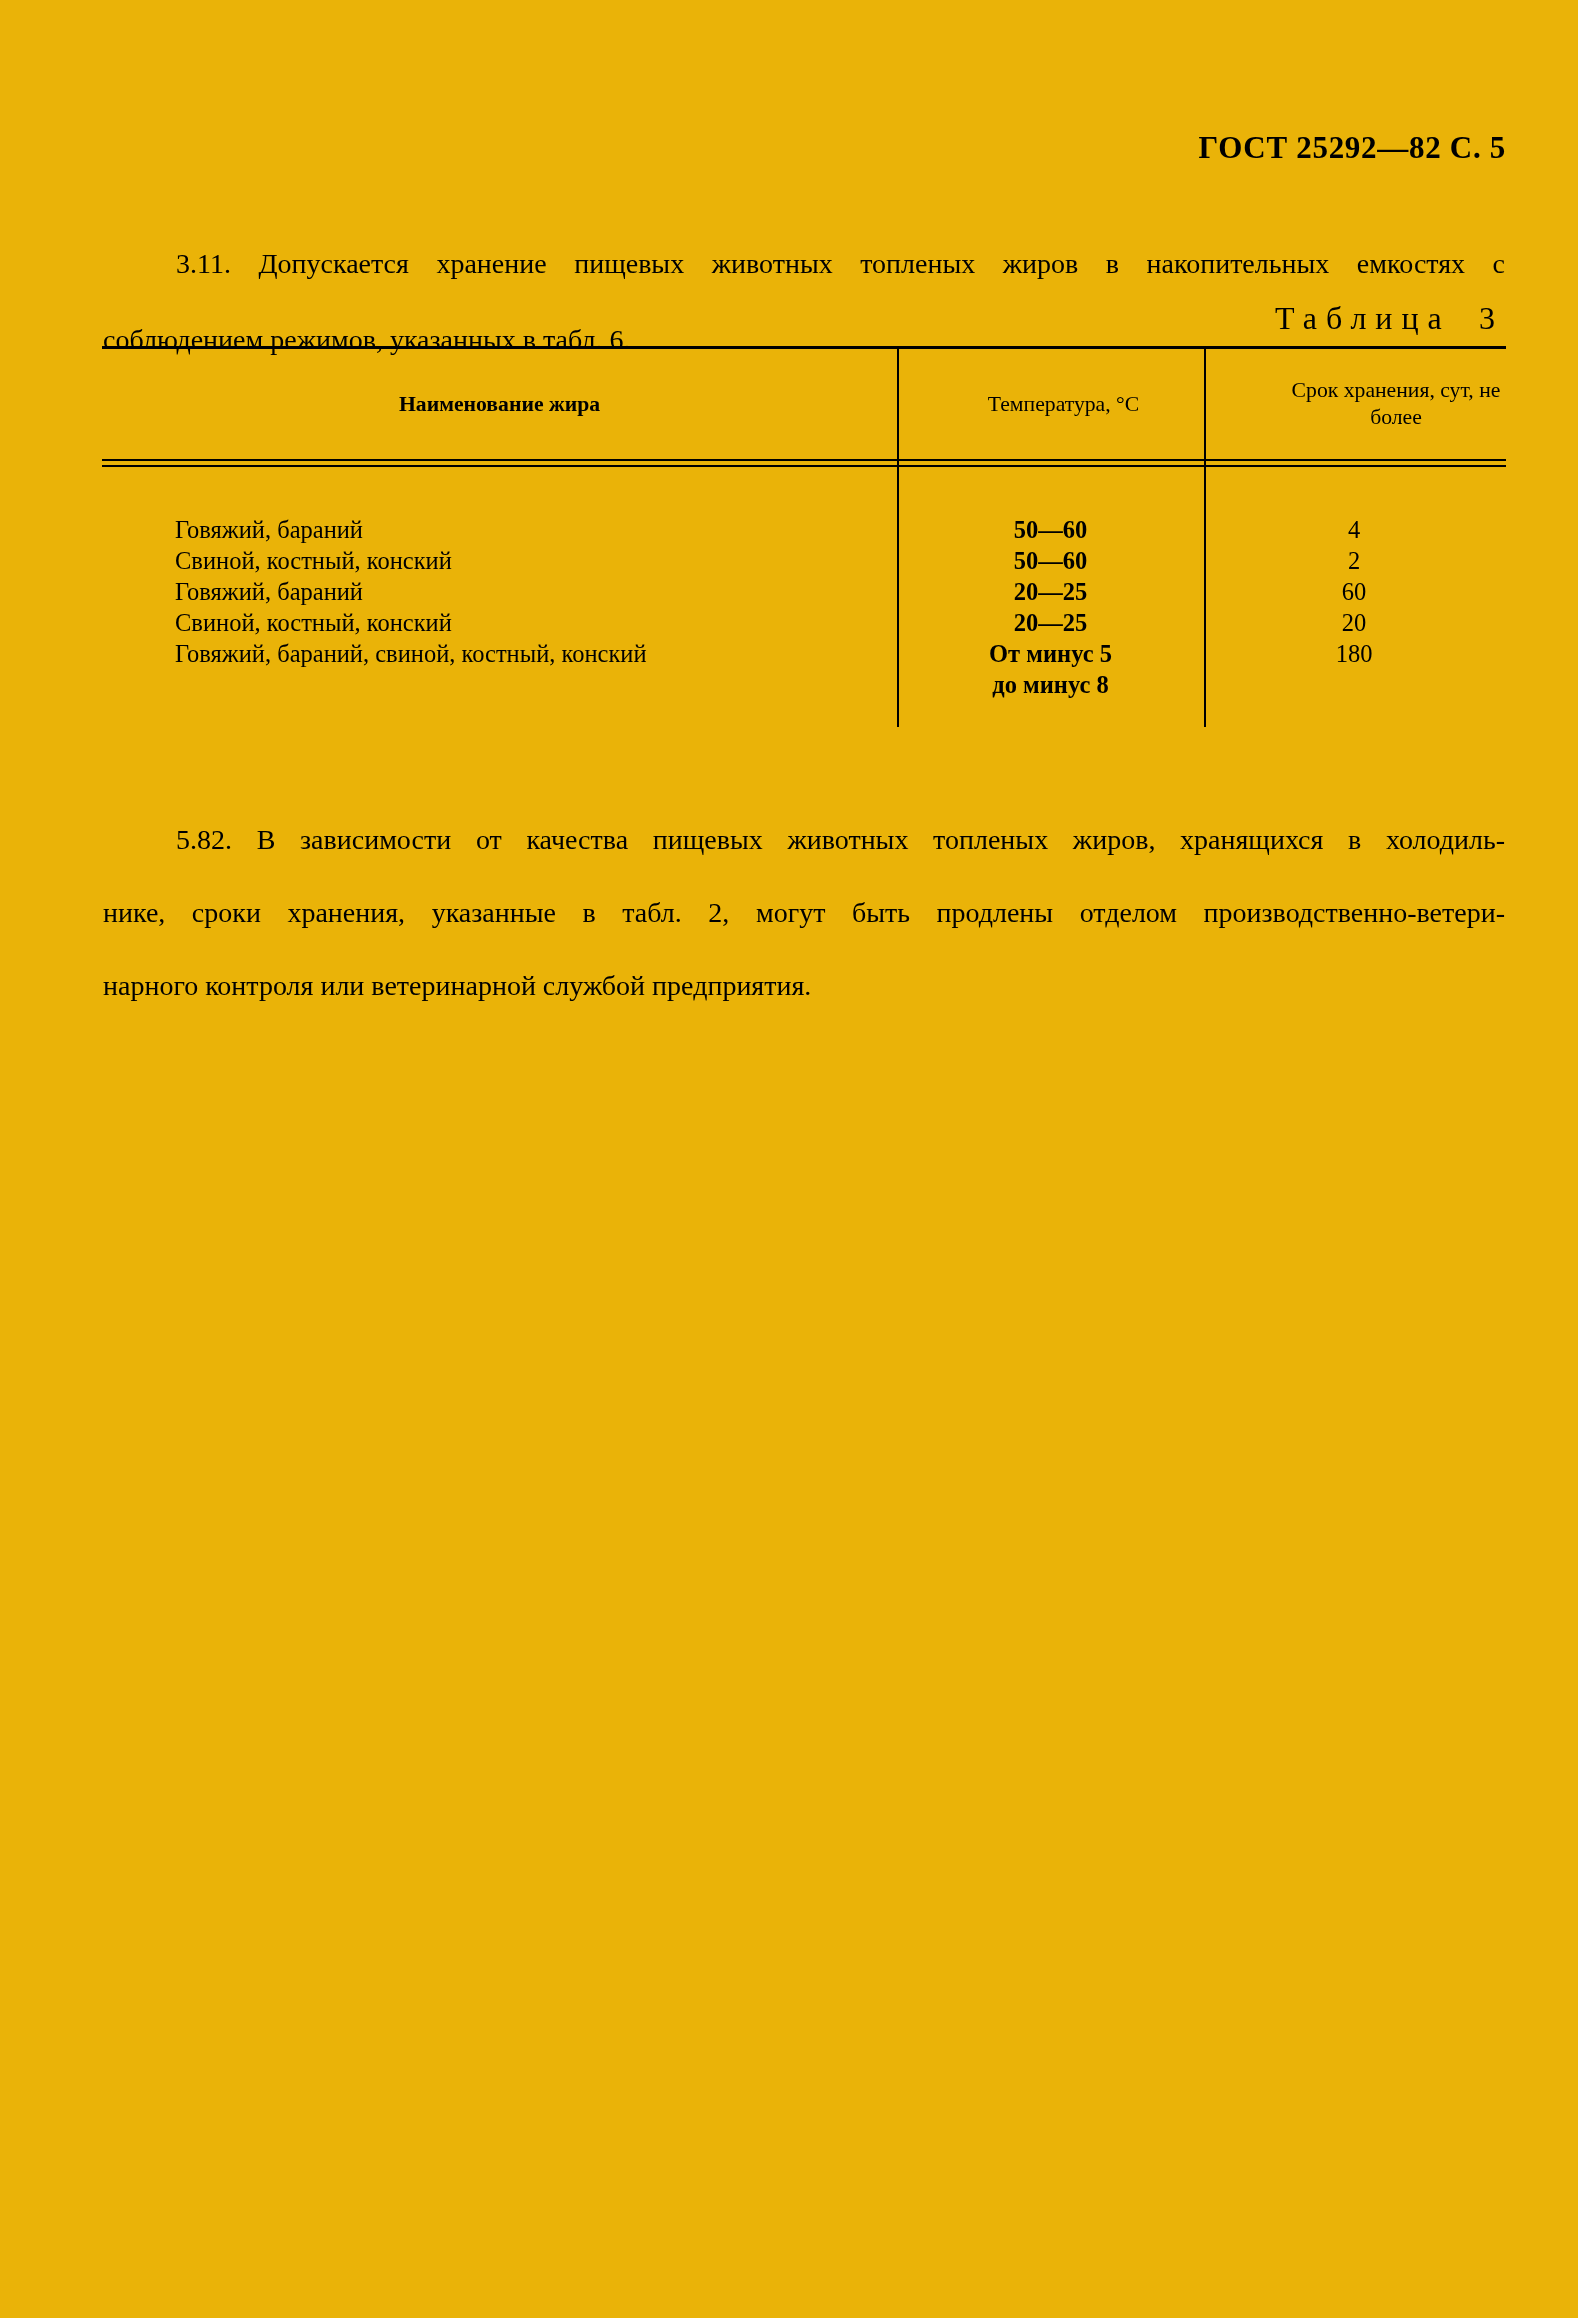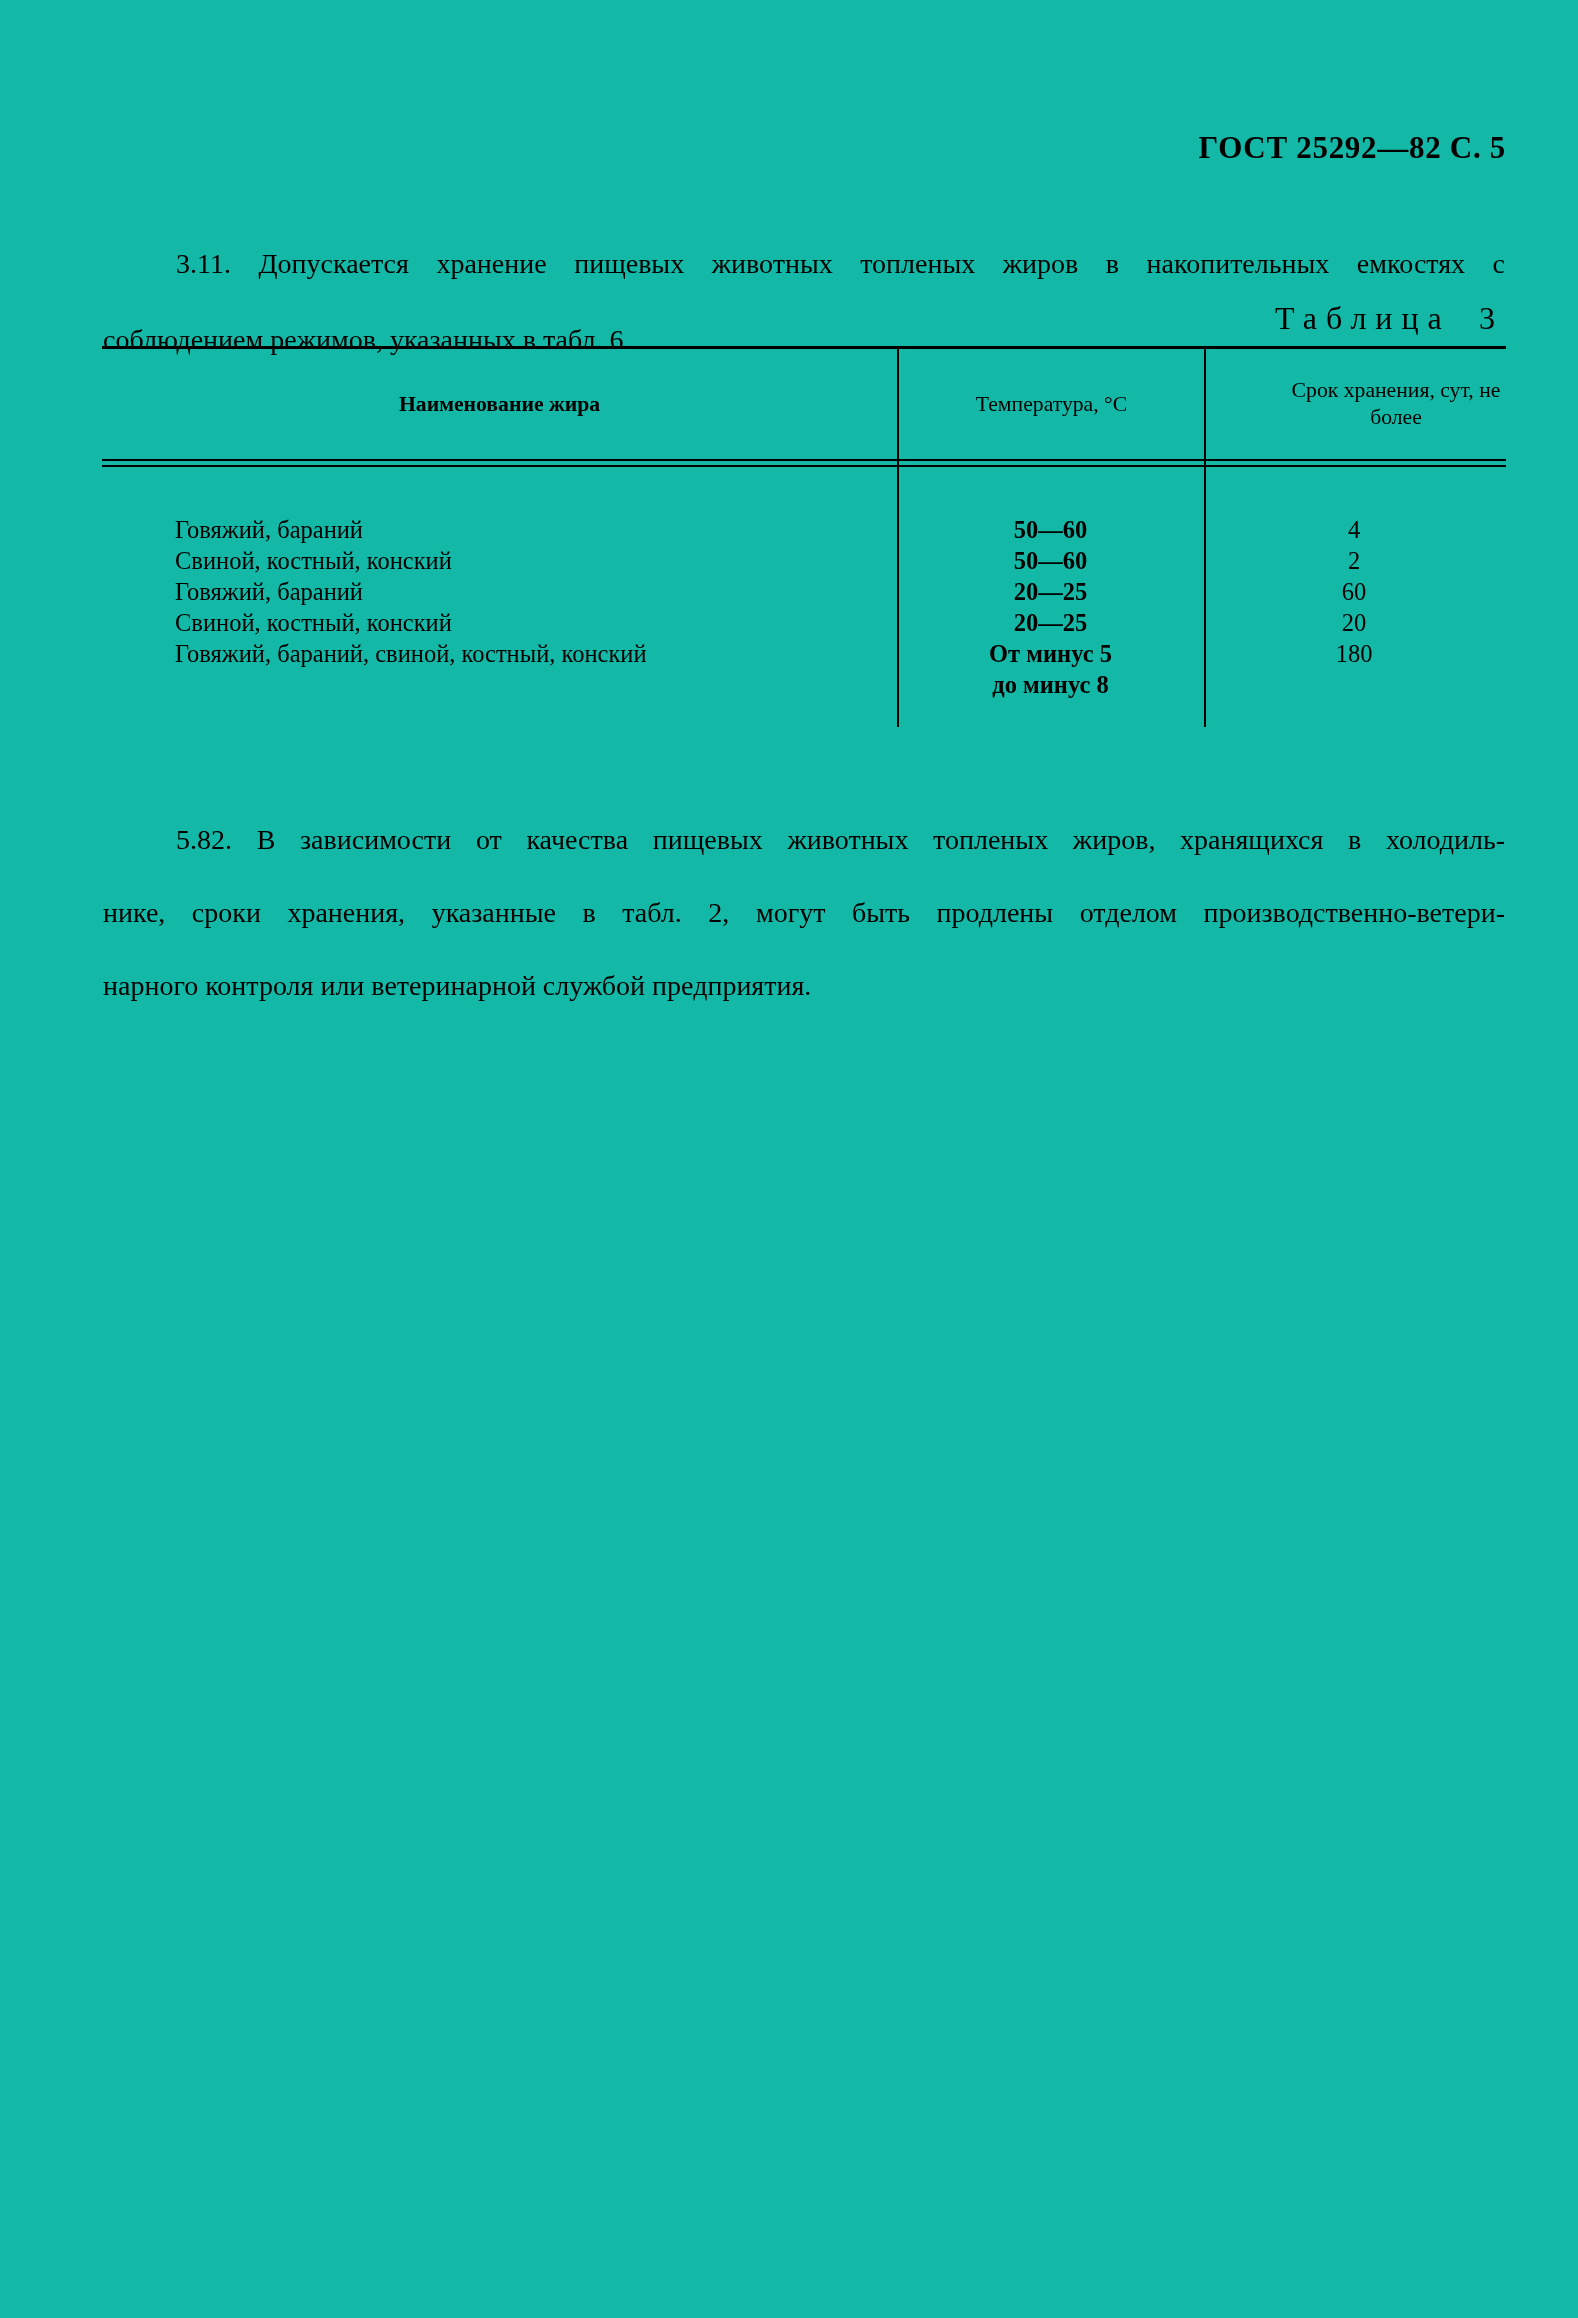--- a/index.html
+++ b/index.html
@@ -4,21 +4,21 @@
 <style>
   html, body {
     margin: 0;
     padding: 0;
     background: #e8e8e8;
   }
   .page {
     position: relative;
     width: 1579px;
     height: 2319px;
-    background: #14b8a6;
+    background: #eab308;
     font-family: "Liberation Serif", serif;
     color: #000000;
     overflow: hidden;
   }
 
   
   .doc-header {
     position: absolute;
     top: 130px;
     right: 73px;
@@ -99,21 +99,21 @@
     height: 110px;
     display: flex;
     flex-direction: column;
     align-items: center;
     justify-content: center;
     font-size: 21.7px;
     line-height: 26.6px;
     text-align: center;
   }
   .thead-cell.c1 { left: 0; width: 795px; font-weight: bold; }
-  .thead-cell.c2 { left: 797px; width: 305px; }
+  .thead-cell.c2 { left: 797px; width: 305px; padding-left: 12px; }
   .thead-cell.c3 { left: 1144px; width: 300px; }
 
   .tbody {
     position: absolute;
     left: 0;
     top: 168px;
     width: 100%;
   }
   .trow {
     display: flex;

